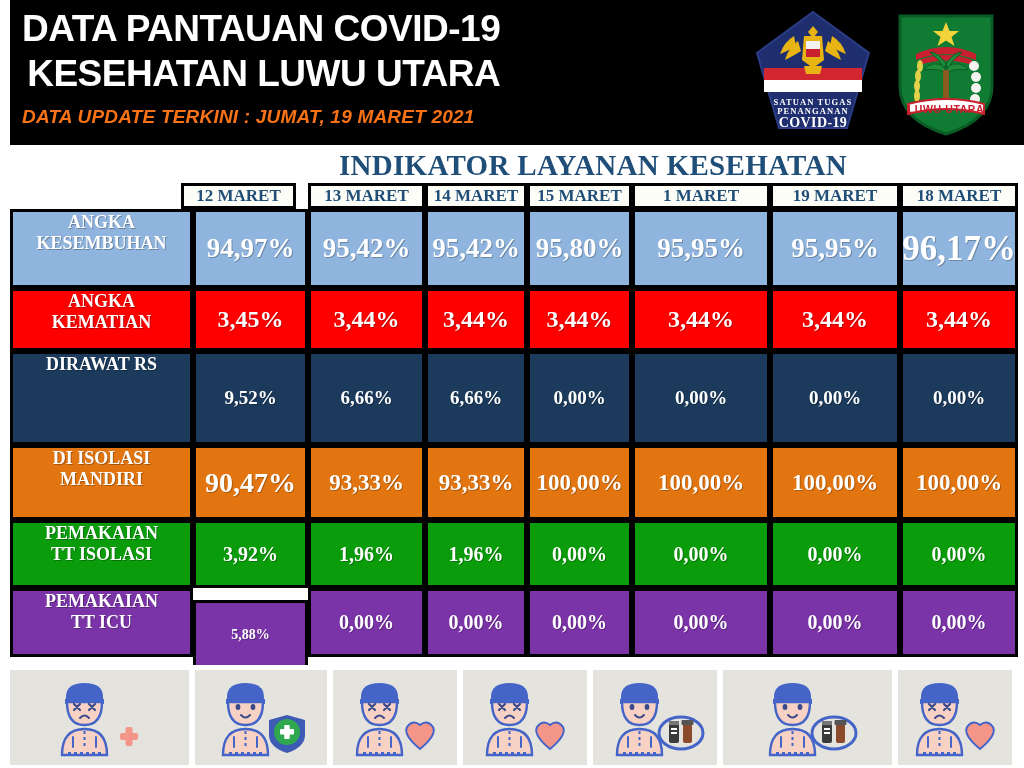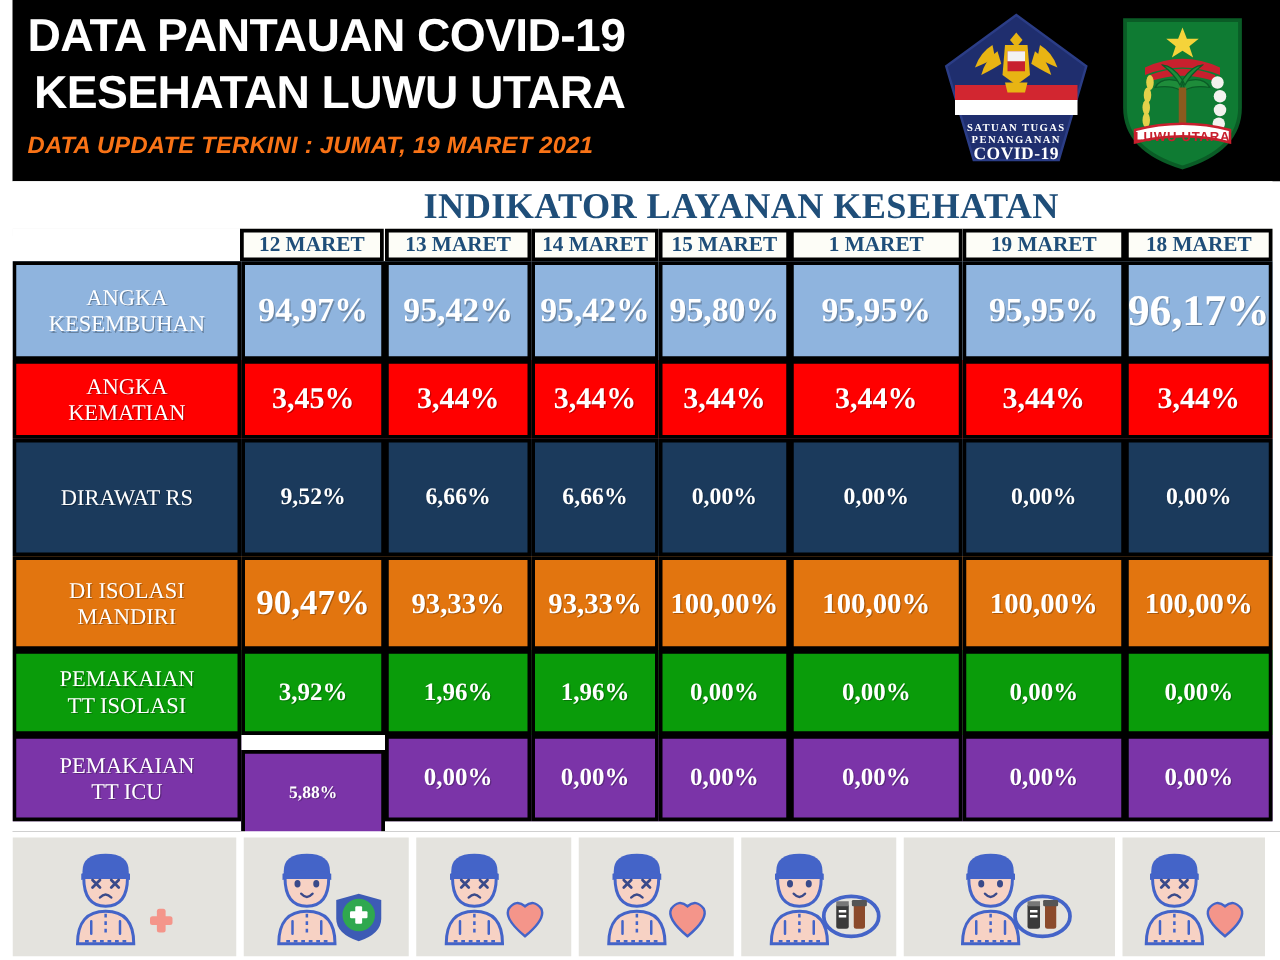--- a/index.html
+++ b/index.html
@@ -41,22 +41,22 @@
 
   
   .datehdr { position:absolute; top:38px; height:26px; background:#FDFDF7;
              border:3px solid #000; color:#1F4E79; font-weight:bold;
              font-size:17px; line-height:20px; text-align:center;
              overflow:hidden; white-space:nowrap;
              font-family:"Liberation Serif", serif; }
 
   
   .rowlabel { position:absolute; left:10px; width:183px;
-              border:3px solid #000; color:#ffffff; font-weight:normal;
-              display:flex; align-items:center; justify-content:center;
+              border:3px solid #000; color:#ffffff; font-weight:bold;
+              display:flex; justify-content:center;
               text-align:center; font-size:18px; line-height:21px;
               text-shadow:1px 1px 0 rgba(0,0,0,.28);
               font-family:"Liberation Serif", serif; }
 
   
   .cell { position:absolute; border:3px solid #000; color:#ffffff;
           display:flex; align-items:center; justify-content:center;
           font-weight:bold; font-family:"Liberation Serif", serif;
           text-shadow:1px 1px 0 rgba(0,0,0,.25); overflow:hidden; white-space:nowrap; }
 
@@ -136,21 +136,21 @@
       </svg>
     </div>
   </div>
 
   <div class="sheet">
     <div class="band-top"></div>
     <div class="sheet-title">INDIKATOR LAYANAN KESEHATAN</div>
     <div class="grayline"></div>
     <div class="leftblank"></div>
     <div id="table-root">
-        <div class="datehdr" style="left: 192px; width: 115px;">12 MARET</div>
+        <div class="datehdr" style="left: 181px; width: 115px;">12 MARET</div>
         <div class="datehdr" style="left: 308px; width: 117px;">13 MARET</div>
         <div class="datehdr" style="left: 425px; width: 102px;">14 MARET</div>
         <div class="datehdr" style="left: 527px; width: 105px;">15 MARET</div>
         <div class="datehdr" style="left: 632px; width: 138px;">1 MARET</div>
         <div class="datehdr" style="left: 770px; width: 130px;">19 MARET</div>
         <div class="datehdr" style="left: 900px; width: 118px;">18 MARET</div>
         <div class="rowlabel" style="top: 64px; height: 79px; background: rgb(143, 180, 222);">
           <div>ANGKA<br>KESEMBUHAN</div>
         </div>
         <div class="cell" style="left: 193px; width: 115px; top: 64px; height: 79px; background: rgb(143, 180, 222); font-size: 27px;">94,97%</div>

